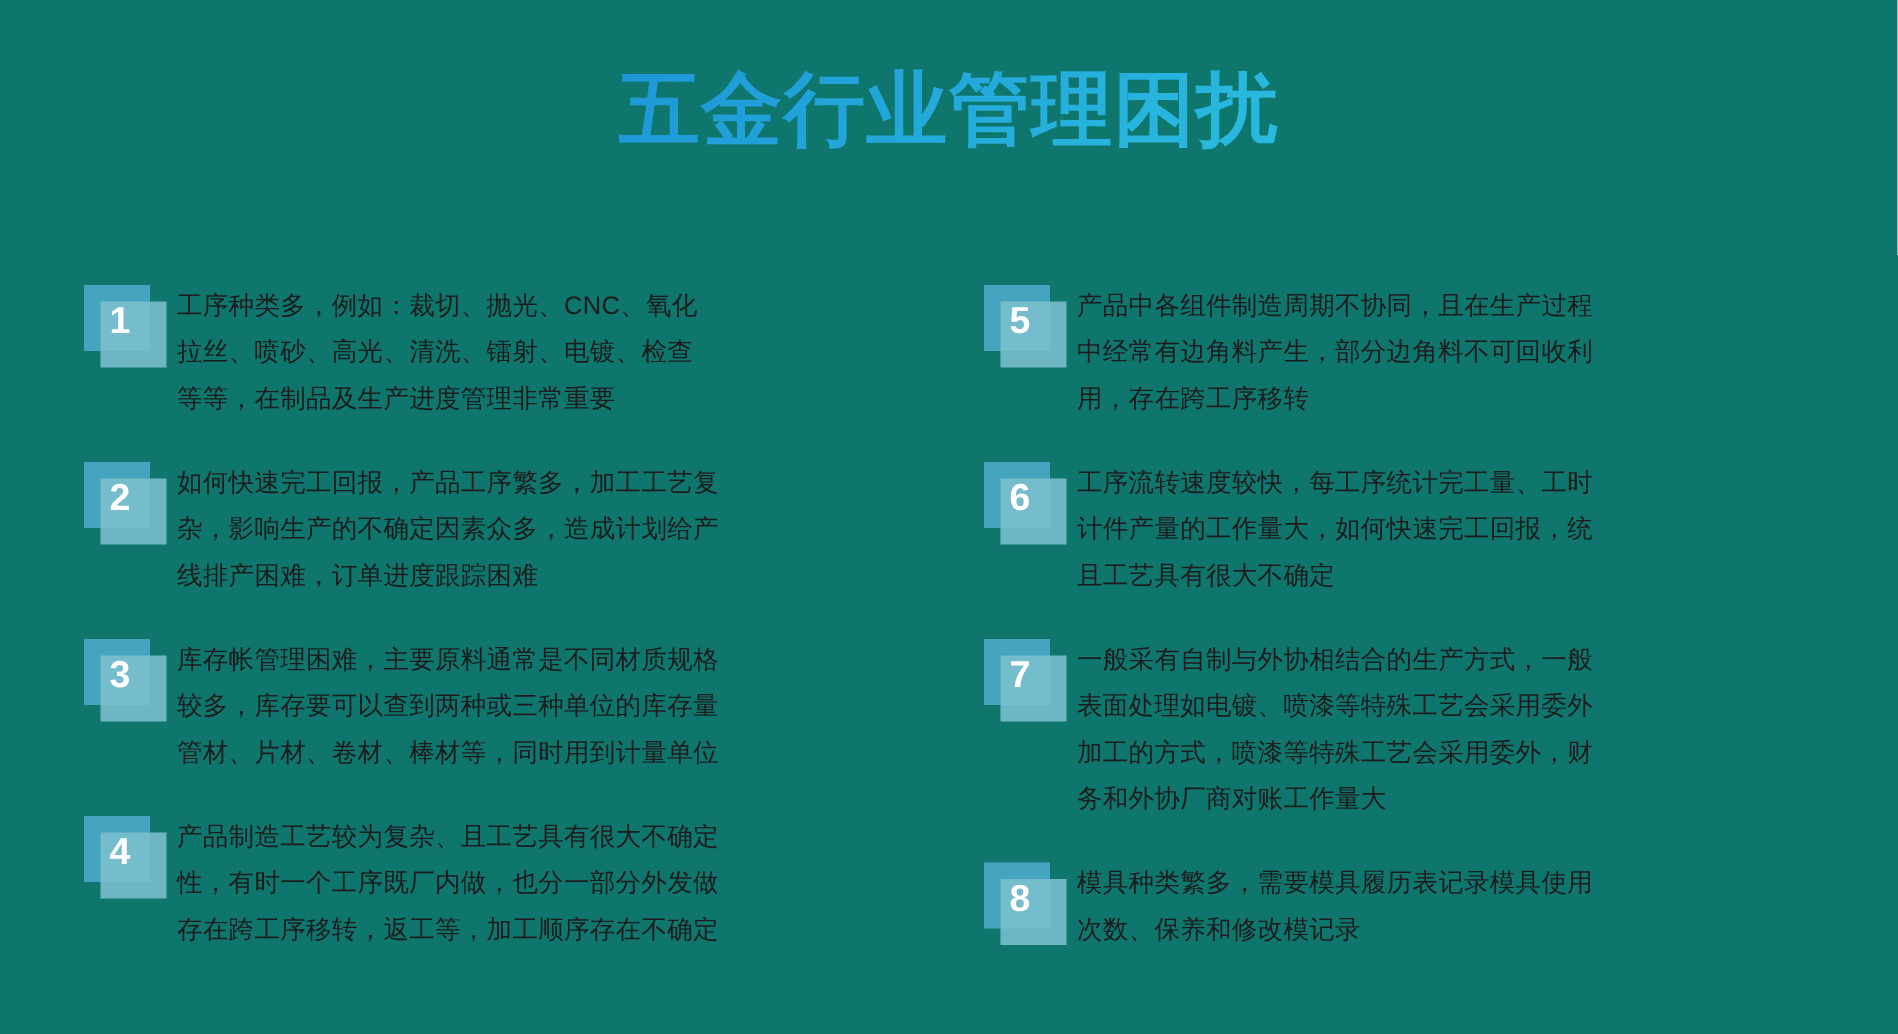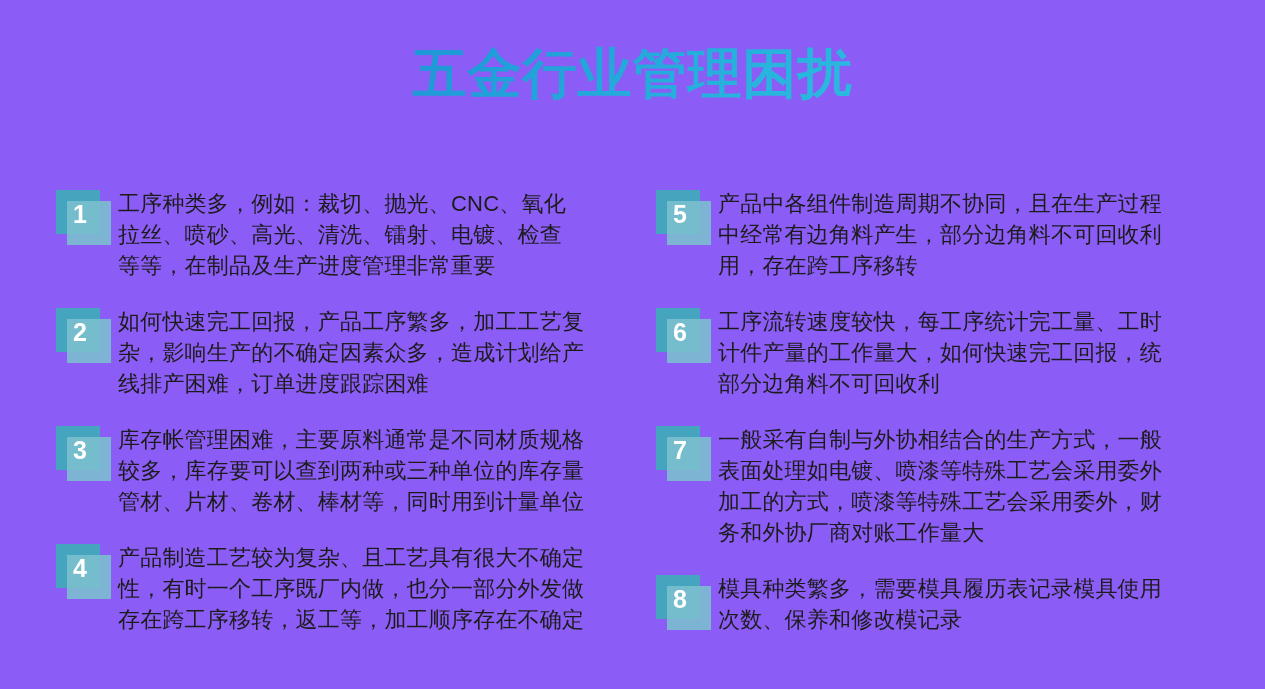--- a/index.html
+++ b/index.html
@@ -8,21 +8,21 @@
     padding: 0;
     background: #ffffff;
   }
   body {
     font-family: "Liberation Sans", "DejaVu Sans", sans-serif;
   }
   .slide {
     position: relative;
     width: 1265px;
     height: 689px;
-    background: #8b5cf6;
+    background: #0f766e;
     overflow: hidden;
   }
 
   
   .title {
     position: absolute;
     left: 0;
     top: 42px;
     width: 1265px;
     text-align: center;
@@ -90,21 +90,21 @@
     justify-content: center;
     color: #ffffff;
     font-size: 25px;
     font-weight: bold;
     line-height: 1;
     z-index: 3;
   }
 
   .item-text {
     flex: 1 1 auto;
-    font-size: 22px;
+    font-size: 17px;
     line-height: 31px;
     color: #1c1c1c;
     letter-spacing: 0.2px;
     padding-top: 2px;
   }
   .item-text .line { display: block; white-space: nowrap; }
 </style>
 </head>
 <body>
 
@@ -177,21 +177,21 @@
       </div>
       <div class="item">
         <div class="badge">
           <span class="sq-back"></span>
           <span class="sq-front"></span>
           <span class="num">6</span>
         </div>
         <div class="item-text">
           <span class="line">工序流转速度较快，每工序统计完工量、工时</span>
           <span class="line">计件产量的工作量大，如何快速完工回报，统</span>
-          <span class="line">部分边角料不可回收利</span>
+          <span class="line">且工艺具有很大不确定</span>
         </div>
       </div>
       <div class="item">
         <div class="badge">
           <span class="sq-back"></span>
           <span class="sq-front"></span>
           <span class="num">7</span>
         </div>
         <div class="item-text">
           <span class="line">一般采有自制与外协相结合的生产方式，一般</span>

